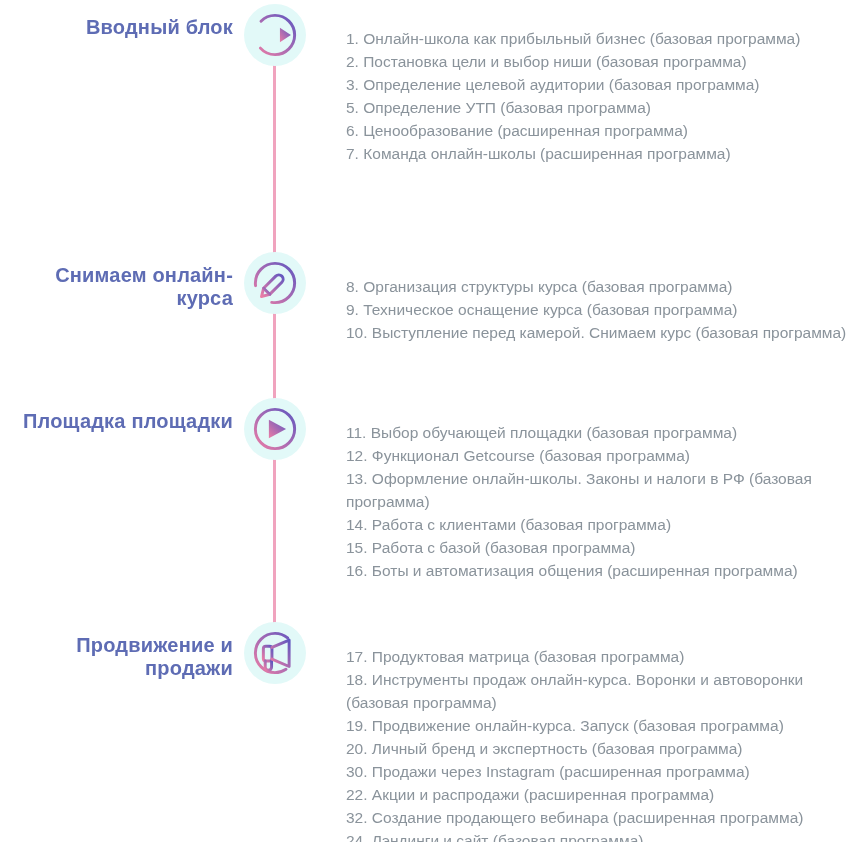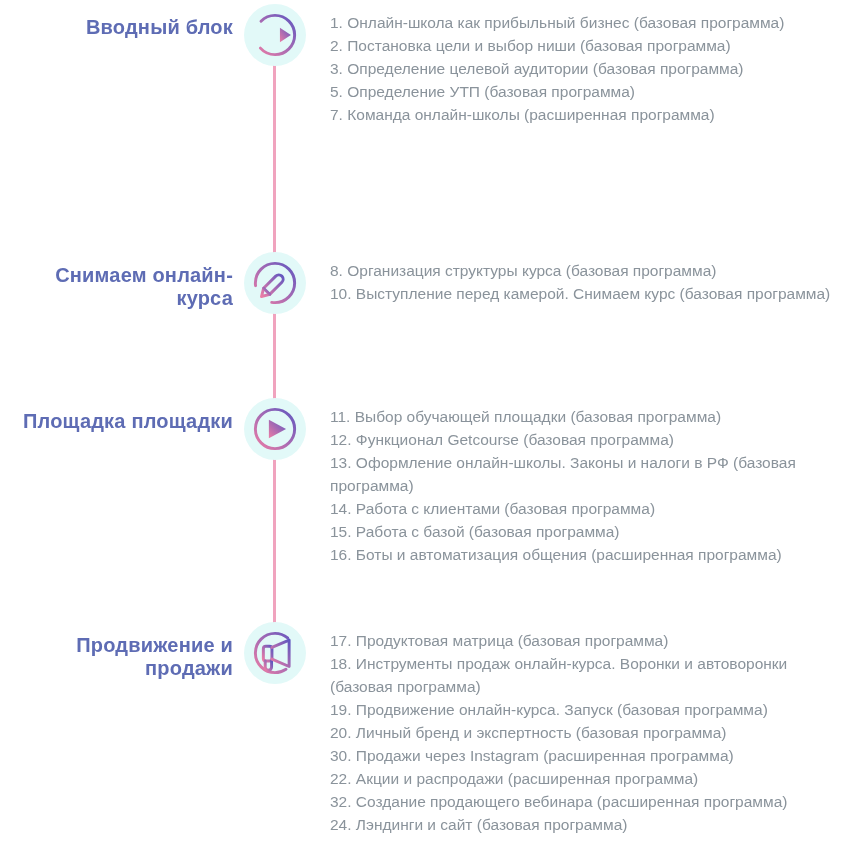--- a/index.html
+++ b/index.html
@@ -49,21 +49,21 @@
     border-radius:50%;
     display:flex;
     align-items:center;
     justify-content:center;
   }
   .icon-wrap svg{width:54px;height:54px;display:block;}
   .lessons{
     position:absolute;
     left:330px;top:0;
     width:512px;
-    margin:0;padding:0;
+    margin:16px;padding:0;
     list-style:none;
   }
   .lessons li{
     font-size:15.5px;
     line-height:23px;
     color:#8a939b;
   }
   .stroke{
     fill:none;
     stroke:url(#icon-grad);
@@ -97,35 +97,37 @@
         <circle class="stroke" cx="22" cy="22" r="16" stroke-dasharray="38.3 24 100"></circle>
         <line class="stroke" x1="3" y1="22" x2="26" y2="22"></line>
         <polygon class="fillg" points="26,16 35,22 26,28"></polygon>
       </svg>
     </div>
     <ul class="lessons">
       <li>1. Онлайн-школа как прибыльный бизнес (базовая программа)</li>
       <li>2. Постановка цели и выбор ниши (базовая программа)</li>
       <li>3. Определение целевой аудитории (базовая программа)</li>
       <li>5. Определение УТП (базовая программа)</li>
+      <li>6. Ценообразование (расширенная программа)</li>
       <li>7. Команда онлайн-школы (расширенная программа)</li>
     </ul>
   </section>
 
   <section class="row row-1">
     <h2 class="title">Снимаем онлайн-курса</h2>
     <div class="icon-wrap">
       <svg viewBox="0 0 44 44">
         <circle class="stroke" cx="22" cy="22" r="16" stroke-dasharray="27.7 20 100"></circle>
         <path class="stroke" d="M11 33 L17.7 31.3 L27.6 21.4 A3.5 3.5 0 0 0 22.6 16.4 L12.7 26.3 Z"></path>
         <line class="stroke" x1="12.7" y1="26.3" x2="17.7" y2="31.3"></line>
       </svg>
     </div>
     <ul class="lessons">
       <li>8. Организация структуры курса (базовая программа)</li>
+      <li>9. Техническое оснащение курса (базовая программа)</li>
       <li>10. Выступление перед камерой. Снимаем курс (базовая программа)</li>
     </ul>
   </section>
 
   <section class="row row-2">
     <h2 class="title">Площадка площадки</h2>
     <div class="icon-wrap">
       <svg viewBox="0 0 44 44">
         <circle class="stroke" cx="22" cy="22" r="16"></circle>
         <polygon class="fillg" points="17,14.5 31,22 17,29.5"></polygon>

